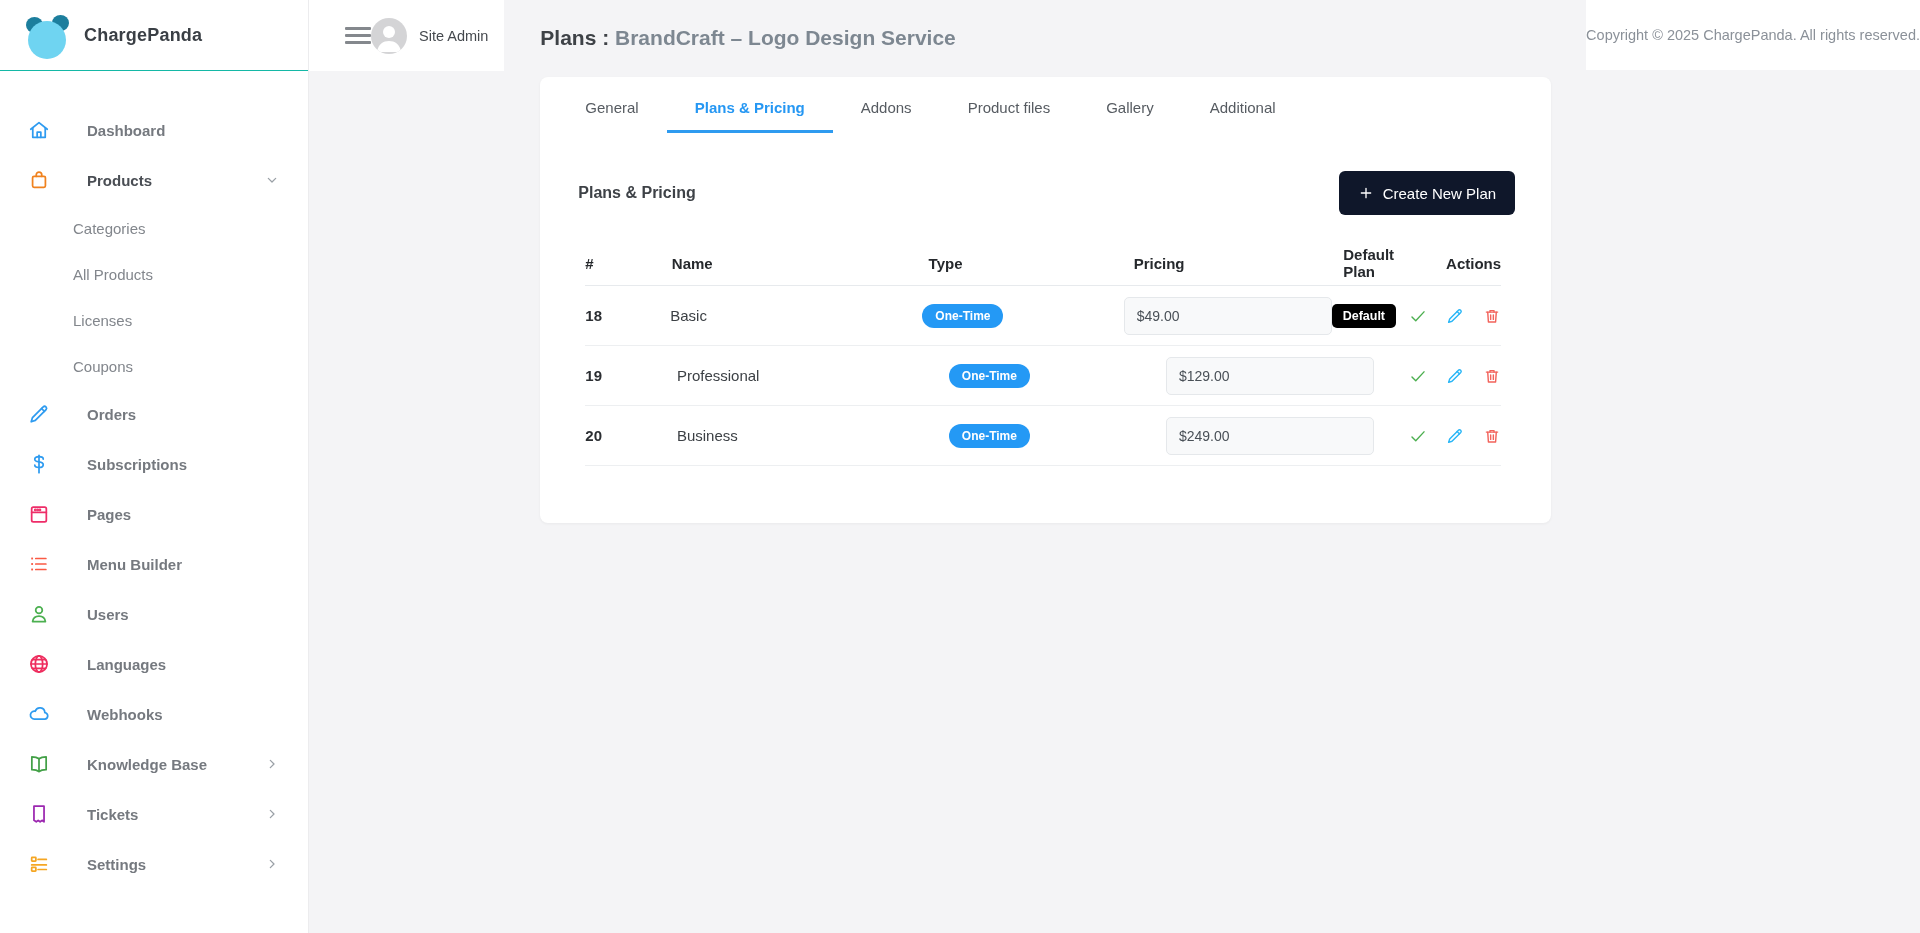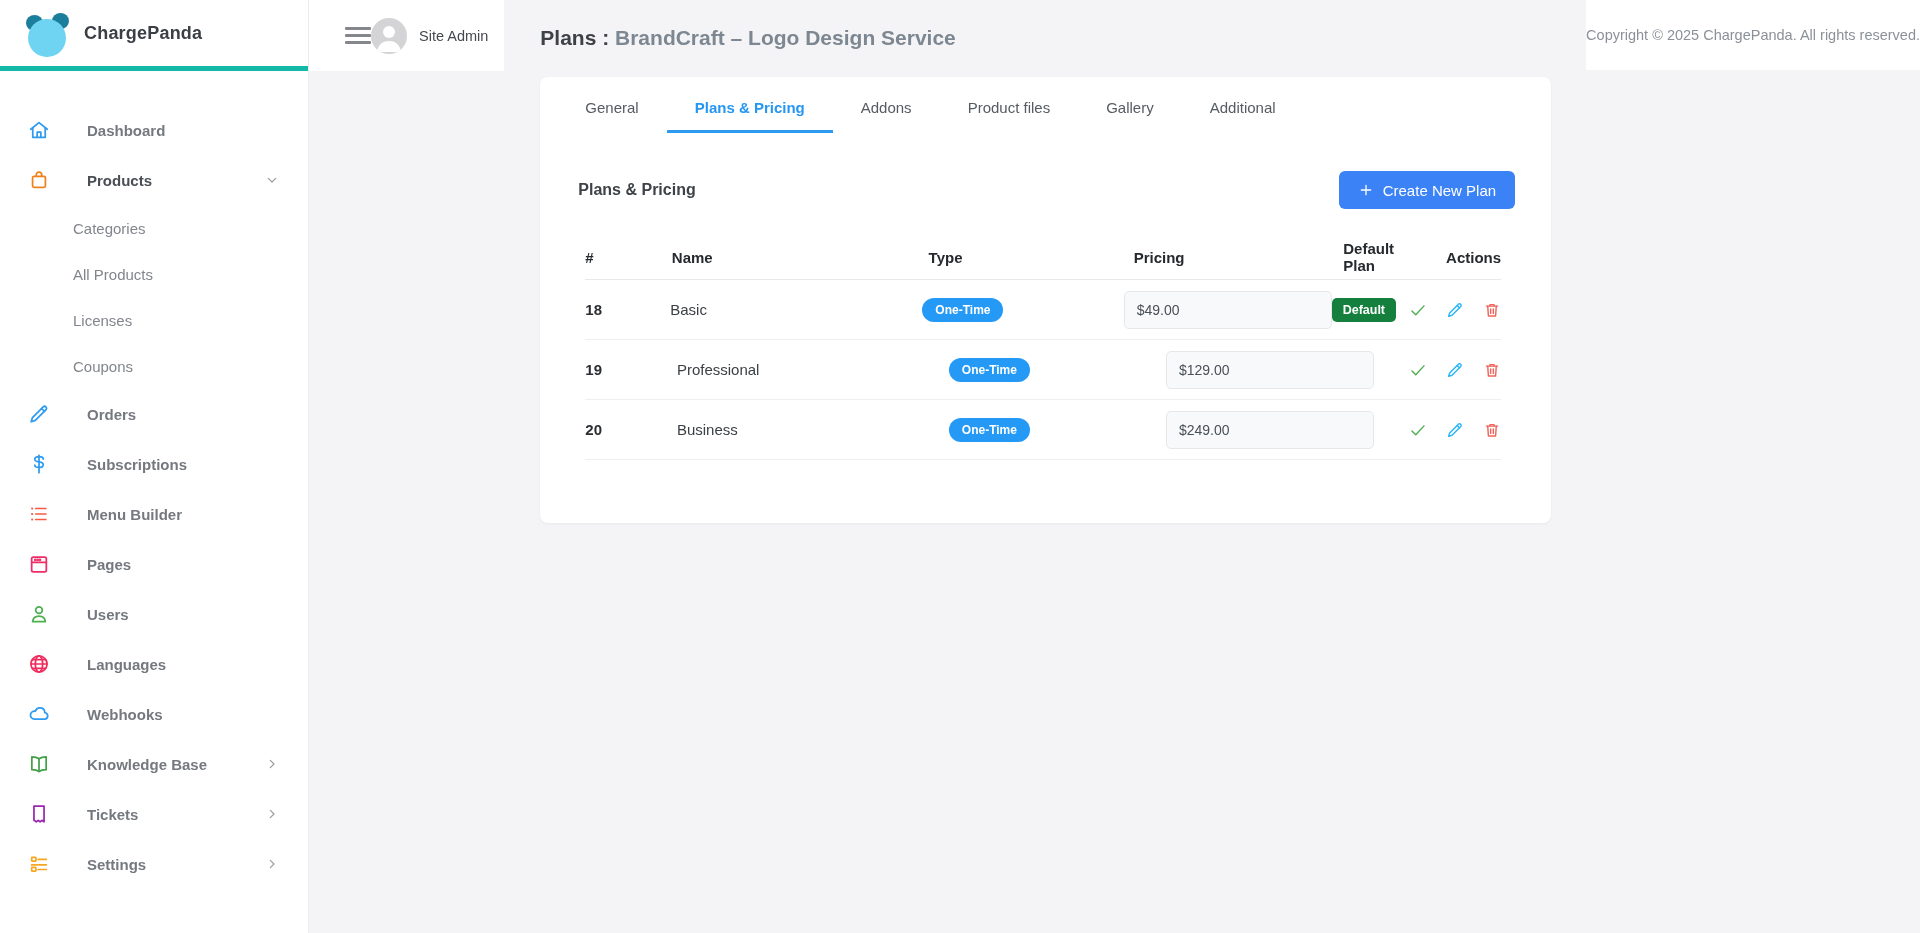--- a/index.html
+++ b/index.html
@@ -4,21 +4,21 @@
 <style>
   * { margin:0; padding:0; box-sizing:border-box; }
   html,body { width:1920px; height:933px; overflow:hidden; background:#fff;
               font-family:"Liberation Sans", sans-serif; }
   .app { display:flex; width:1920px; height:933px; }
 
   
   .sidebar { width:309px; min-width:309px; background:#fff; border-right:1px solid #ececee;
              height:933px; display:flex; flex-direction:column; }
   .brand { height:71px; display:flex; align-items:center; padding-left:26px;
-           border-bottom:5px solid #14b8a6; }
+           border-bottom:1px solid #14b8a6; }
   .logo { position:relative; width:46px; height:44px; margin-right:12px; }
   .logo .head { position:absolute; left:2px; top:8px; width:38px; height:38px; border-radius:50%;
                 background:#6fd4f1; z-index:2; }
   .logo .ear { position:absolute; width:17px; height:16px; border-radius:50%; background:#1c7e9d; z-index:1; }
   .logo .ear.l { left:0; top:4px; }
   .logo .ear.r { right:3px; top:2px; }
   .brand-name { font-size:18px; font-weight:700; color:#3a3f45; letter-spacing:.2px; }
 
   .side-menu { padding-top:34px; flex:1; overflow:hidden; }
   .side-item { display:flex; align-items:center; height:50px; padding:0 28px 0 27px; cursor:pointer; }
@@ -48,43 +48,43 @@
 
   .card { margin-top:27px; background:#fff; border-radius:8px; height:446px;
           box-shadow:0 1px 3px rgba(30,35,40,.05); }
   .tab-bar { display:flex; padding:0 0 0 17px; }
   .tab { padding:22px 28px 14px 28px; font-size:15px; color:#565b61; cursor:pointer;
          border-bottom:3px solid transparent; }
   .tab.active { color:#2597f3; border-bottom-color:#2e9bf0; font-weight:600; }
 
   .panel-head { display:flex; align-items:center; padding:38px 36px 0 38px; }
   .panel-title { font-size:16px; font-weight:700; color:#3e4247; }
-  .btn-create { margin-left:auto; background:#3b82f6; color:#fff; border:none; border-radius:6px;
-                height:38px; padding:0 19px; font-size:15px; font-family:inherit; cursor:pointer;
+  .btn-create { margin-left:auto; background:#0f172a; color:#fff; border:none; border-radius:6px;
+                height:44px; padding:0 19px; font-size:15px; font-family:inherit; cursor:pointer;
                 display:flex; align-items:center; gap:9px; }
   .btn-create svg { width:16px; height:16px; }
 
   .table { margin:26px 50px 0 45px; }
   .trow { display:flex; align-items:center; }
   .trow.head { height:45px; border-bottom:1px solid #e7eaed; }
   .trow.body { height:60px; border-bottom:1px solid #edeff1; }
   .c-num { width:97px; }
   .c-name { width:288px; }
   .c-type { width:230px; }
   .c-pricing { width:235px; }
   .c-default { flex:1; }
   .c-actions { width:120px; text-align:right; }
   .trow.head > div { font-size:15px; font-weight:700; color:#26292d; }
   .cell-num { font-size:15px; font-weight:700; color:#2b2e32; }
   .cell-name { font-size:15px; color:#3c4045; }
   .badge-type { display:inline-block; background:#2499f5; color:#fff; font-size:12px; font-weight:700;
                 padding:5px 13px; border-radius:13px; }
   .price-input { width:208px; height:38px; background:#f8f9fa; border:1px solid #e5e8eb; border-radius:5px;
                  font-size:14px; color:#495057; padding:0 12px; font-family:inherit; }
-  .badge-default { display:inline-block; background:#15803d; color:#fff; font-size:12.5px; font-weight:700;
+  .badge-default { display:inline-block; background:#000000; color:#fff; font-size:12.5px; font-weight:700;
                    padding:5px 11px; border-radius:5px; }
   .actions { display:flex; justify-content:flex-end; gap:19px; }
   .act { width:18px; height:18px; cursor:pointer; display:flex; }
   .act svg { width:18px; height:18px; }
 
   .footer { height:70px; min-height:70px; background:#fff; display:flex; align-items:center; justify-content:center; }
   .footer-text { font-size:14.5px; color:#8b9199; }
 </style>
 </head>
 <body>
@@ -149,41 +149,41 @@
         <div class="side-item">
           <span class="s-icon" style="color: rgb(46, 155, 240);">
             <svg viewBox="0 0 24 24" fill="none" stroke="currentColor" stroke-width="1.9" stroke-linecap="round" stroke-linejoin="round">
               <path d="M12 2.5v19"></path>
               <path d="M16.6 6.6c0-1.7-2-2.6-4.6-2.6S7.4 5 7.4 6.9s2.1 2.6 4.6 2.9 4.6 1.1 4.6 3-2 3-4.6 3-4.6-1-4.6-2.6"></path>
             </svg>
           </span>
           <span class="s-label">Subscriptions</span>
         </div>
         <div class="side-item">
-          <span class="s-icon" style="color: rgb(250, 90, 68);">
-            <svg viewBox="0 0 24 24" fill="none" stroke="currentColor" stroke-width="1.9" stroke-linecap="round" stroke-linejoin="round">
-              <path d="M8.5 6h11M8.5 12h11M8.5 18h11"></path>
-              <rect x="3.5" y="5" width="2" height="2" fill="currentColor" stroke="none"></rect>
-              <rect x="3.5" y="11" width="2" height="2" fill="currentColor" stroke="none"></rect>
-              <rect x="3.5" y="17" width="2" height="2" fill="currentColor" stroke="none"></rect>
-            </svg>
-          </span>
-          <span class="s-label">Menu Builder</span>
-        </div>
-        <div class="side-item">
           <span class="s-icon" style="color: rgb(238, 45, 104);">
             <svg viewBox="0 0 24 24" fill="none" stroke="currentColor" stroke-width="1.9" stroke-linecap="round" stroke-linejoin="round">
               <rect x="4" y="4.5" width="16" height="16" rx="1.8"></rect>
               <circle cx="8" cy="7.5" r="0.6" fill="currentColor"></circle>
               <circle cx="10.5" cy="7.5" r="0.6" fill="currentColor"></circle>
               <circle cx="13" cy="7.5" r="0.6" fill="currentColor"></circle>
               <path d="M4 10.2h16"></path>
             </svg>
           </span>
           <span class="s-label">Pages</span>
+        </div>
+        <div class="side-item">
+          <span class="s-icon" style="color: rgb(250, 90, 68);">
+            <svg viewBox="0 0 24 24" fill="none" stroke="currentColor" stroke-width="1.9" stroke-linecap="round" stroke-linejoin="round">
+              <path d="M8.5 6h11M8.5 12h11M8.5 18h11"></path>
+              <rect x="3.5" y="5" width="2" height="2" fill="currentColor" stroke="none"></rect>
+              <rect x="3.5" y="11" width="2" height="2" fill="currentColor" stroke="none"></rect>
+              <rect x="3.5" y="17" width="2" height="2" fill="currentColor" stroke="none"></rect>
+            </svg>
+          </span>
+          <span class="s-label">Menu Builder</span>
         </div>
         <div class="side-item">
           <span class="s-icon" style="color: rgb(76, 176, 80);">
             <svg viewBox="0 0 24 24" fill="none" stroke="currentColor" stroke-width="1.9" stroke-linecap="round" stroke-linejoin="round">
               <circle cx="12" cy="7.8" r="3.6"></circle>
               <path d="M5 20.2c.6-4 3.4-5.8 7-5.8s6.4 1.8 7 5.8z"></path>
             </svg>
           </span>
           <span class="s-label">Users</span>
         </div>

